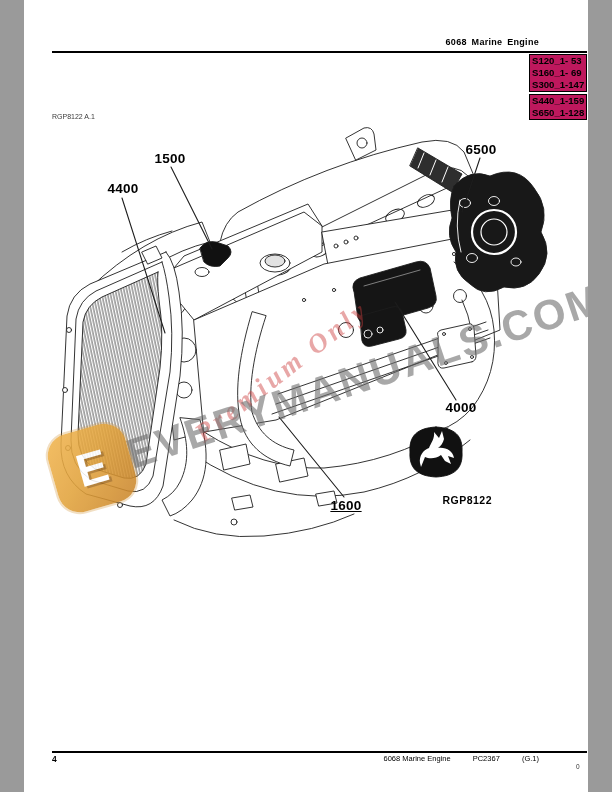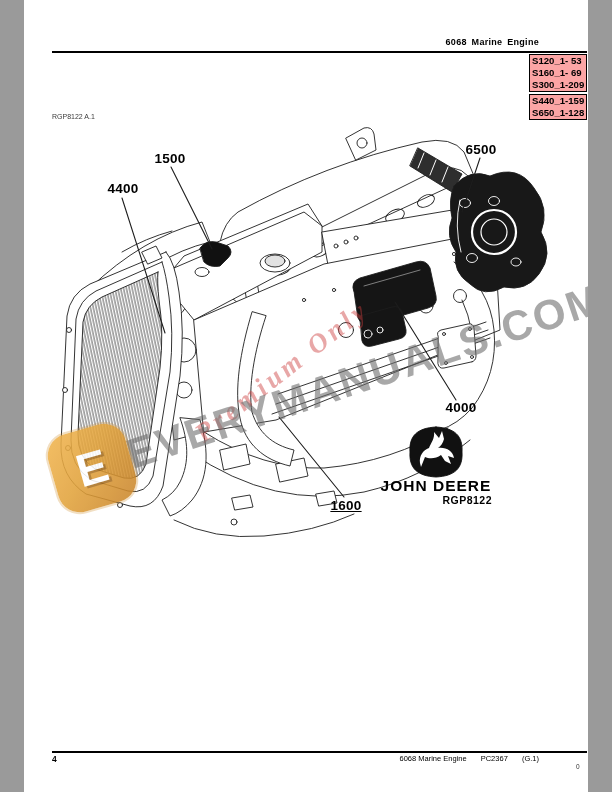--- a/index.html
+++ b/index.html
@@ -12,21 +12,21 @@
   .product-title{
     position:absolute;top:37px;right:49px;font-size:9px;font-weight:bold;
     letter-spacing:.3px;word-spacing:2px;
   }
   .rule{position:absolute;left:28px;width:535px;height:2px;background:#000;}
   .rule-top{top:51px;}
   .rule-bottom{top:751px;}
   .index-titles{position:absolute;left:28px;top:55px;font-size:7.6px;font-weight:bold;line-height:9.4px;}
   .figure-ref{position:absolute;left:28px;top:113px;font-size:7px;color:#3a3a3a;}
   .codes{position:absolute;left:505px;top:54px;width:58px;font-weight:bold;}
-  .code-box{border:1px solid #000;background:#fca5a5;margin-bottom:2px;}
+  .code-box{border:1px solid #000;background:#be185d;margin-bottom:2px;}
   .code-row{font-size:9.6px;line-height:12px;white-space:pre;padding:0 2px;letter-spacing:0;}
 
   
   .engine-svg{position:absolute;left:0;top:0;z-index:1;}
   .callout{
     position:absolute;z-index:4;width:42px;text-align:center;
     font-size:13.5px;font-weight:bold;letter-spacing:.3px;
   }
   .jd-brand{
     position:absolute;left:356px;top:477px;width:112px;z-index:2;text-align:center;
@@ -58,39 +58,39 @@
     box-shadow:0 0 0 2px rgba(210,150,60,.35);
   }
   .wm-logo span{
     font-size:46px;font-weight:bold;color:#fff;
     text-shadow:2.5px 2.5px 0 rgba(130,80,20,.55);
   }
 
   
   .page-num{position:absolute;left:28px;top:754px;font-size:8.5px;font-weight:bold;}
   .footer-right{position:absolute;right:49px;top:754px;font-size:7.5px;white-space:nowrap;}
-  .footer-right span{margin-left:12px;}
+  .footer-right span{margin-left:20px;}
   .footer-right span:first-child{margin-left:0;}
   .footer-mark{position:absolute;left:552px;top:763px;font-size:6.5px;color:#333;}
 </style>
 </head>
 <body>
 
 <div class="page">
 
   <div class="product-title">6068 Marine Engine</div>
   <div class="rule rule-top"></div>
 
   <div class="figure-ref">RGP8122 A.1</div>
 
   <div class="codes">
     <div class="code-box">
       <div class="code-row">S120_1- 53</div>
       <div class="code-row">S160_1- 69</div>
-      <div class="code-row">S300_1-209</div>
+      <div class="code-row">S300_1-147</div>
     </div>
     <div class="code-box">
       <div class="code-row">S440_1-159</div>
       <div class="code-row">S650_1-128</div>
     </div>
   </div>
 
   <svg class="engine-svg" width="612" height="792" viewBox="0 0 612 792">
     <defs>
       <pattern id="hatch" width="2.8" height="8" patternUnits="userSpaceOnUse" patternTransform="rotate(-12)">
@@ -229,21 +229,20 @@
       </g>
     </g>
   </svg>
 
   <div class="callout" style="left:125px;top:151px;">1500</div>
   <div class="callout" style="left:78px;top:181px;">4400</div>
   <div class="callout" style="left:436px;top:142px;">6500</div>
   <div class="callout" style="left:416px;top:400px;">4000</div>
   <div class="callout" style="left:301px;top:498px;text-decoration:underline;">1600</div>
 
-  <div class="jd-brand">JOHN DEERE</div>
   <div class="jd-figure">RGP8122</div>
 
   <div class="wm-red">Premium Only</div>
   <div class="wm-gray">EVERYMANUALS.COM</div>
   <div class="wm-logo">
     <span>E</span>
   </div>
 
   <div class="rule rule-bottom"></div>
   <div class="page-num">4</div>

